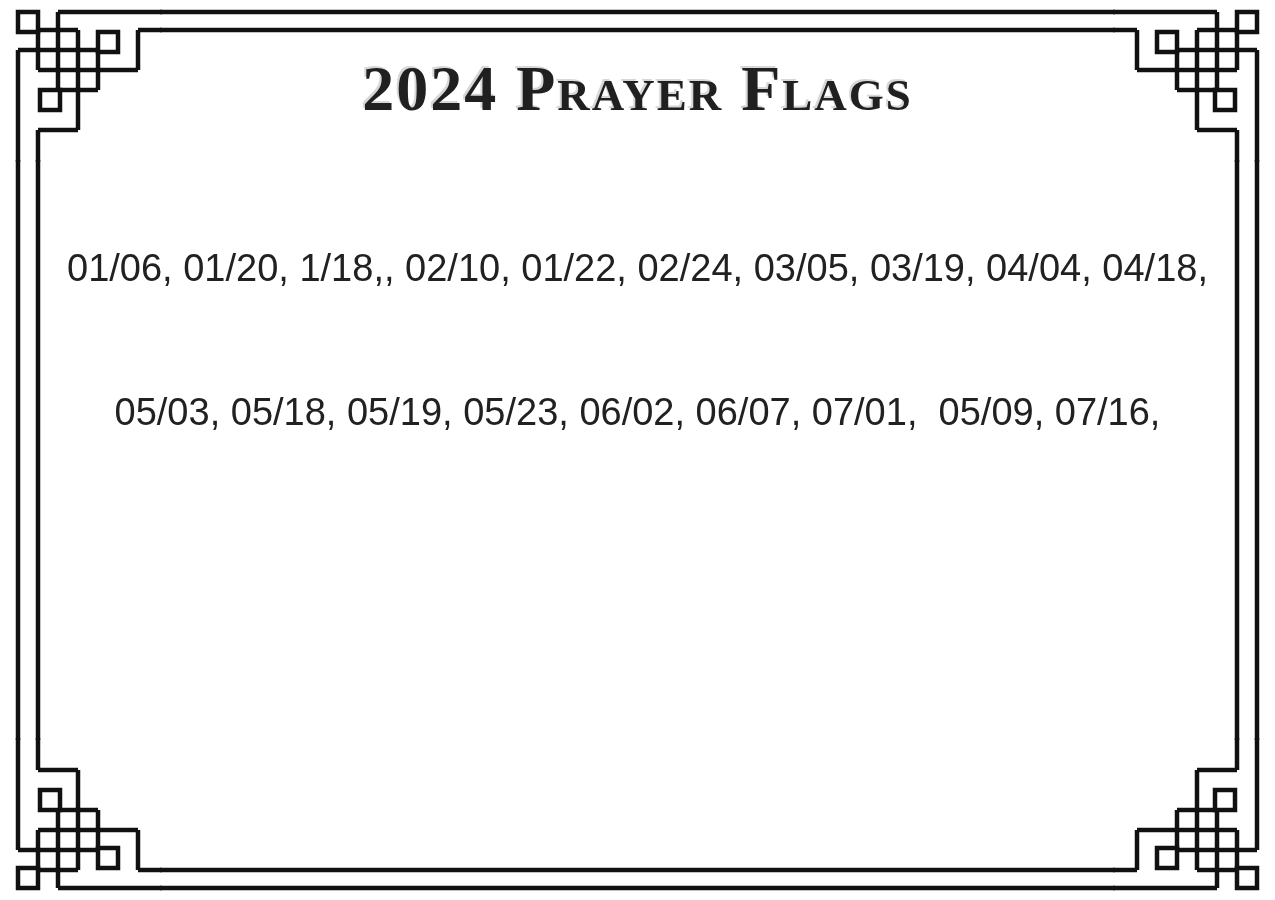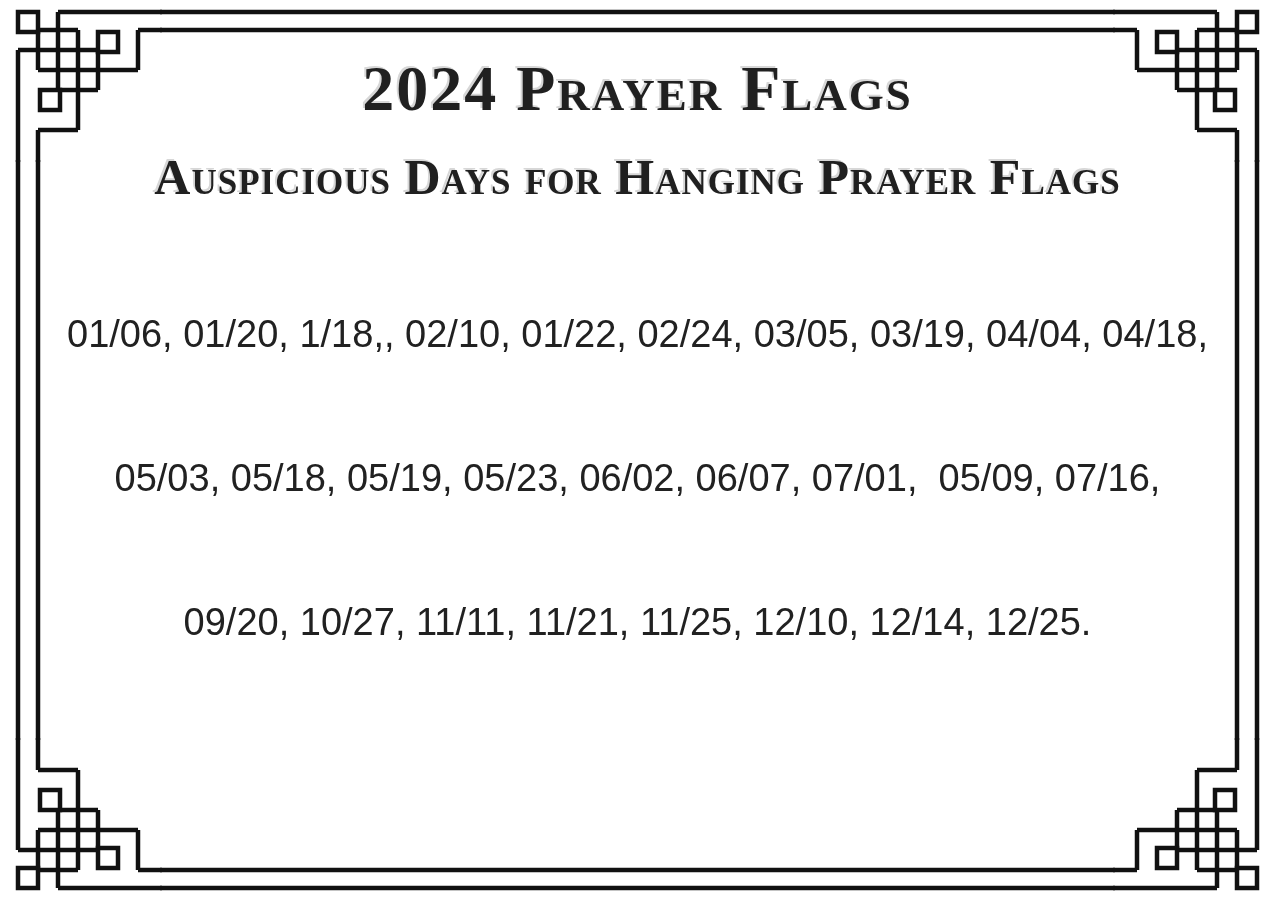--- a/index.html
+++ b/index.html
@@ -74,25 +74,23 @@
       <line x1="1257" y1="160" x2="1257" y2="740"></line>
       <line x1="1237" y1="160" x2="1237" y2="740"></line>
     </g>
   </svg>
 
   <div class="content">
 
     <h1 class="serifcaps title">2024 Prayer Flags</h1>
 
     <section>
-      <h2 class="serifcaps heading">Auspicious Days for Hanging Prayer Flags</h2>
       <div class="dates">
         <div>01/06, 01/20, 1/18,, 02/10, 01/22, 02/24, 03/05, 03/19, 04/04, 04/18,</div>
         <div>05/03, 05/18, 05/19, 05/23, 06/02, 06/07, 07/01,  05/09, 07/16,</div>
-        <div>09/20, 10/27, 11/11, 11/21, 11/25, 12/10, 12/14, 12/25.</div>
       </div>
     </section>
 
     <section>
       
       
     </section>
 
   </div>
 </div>

